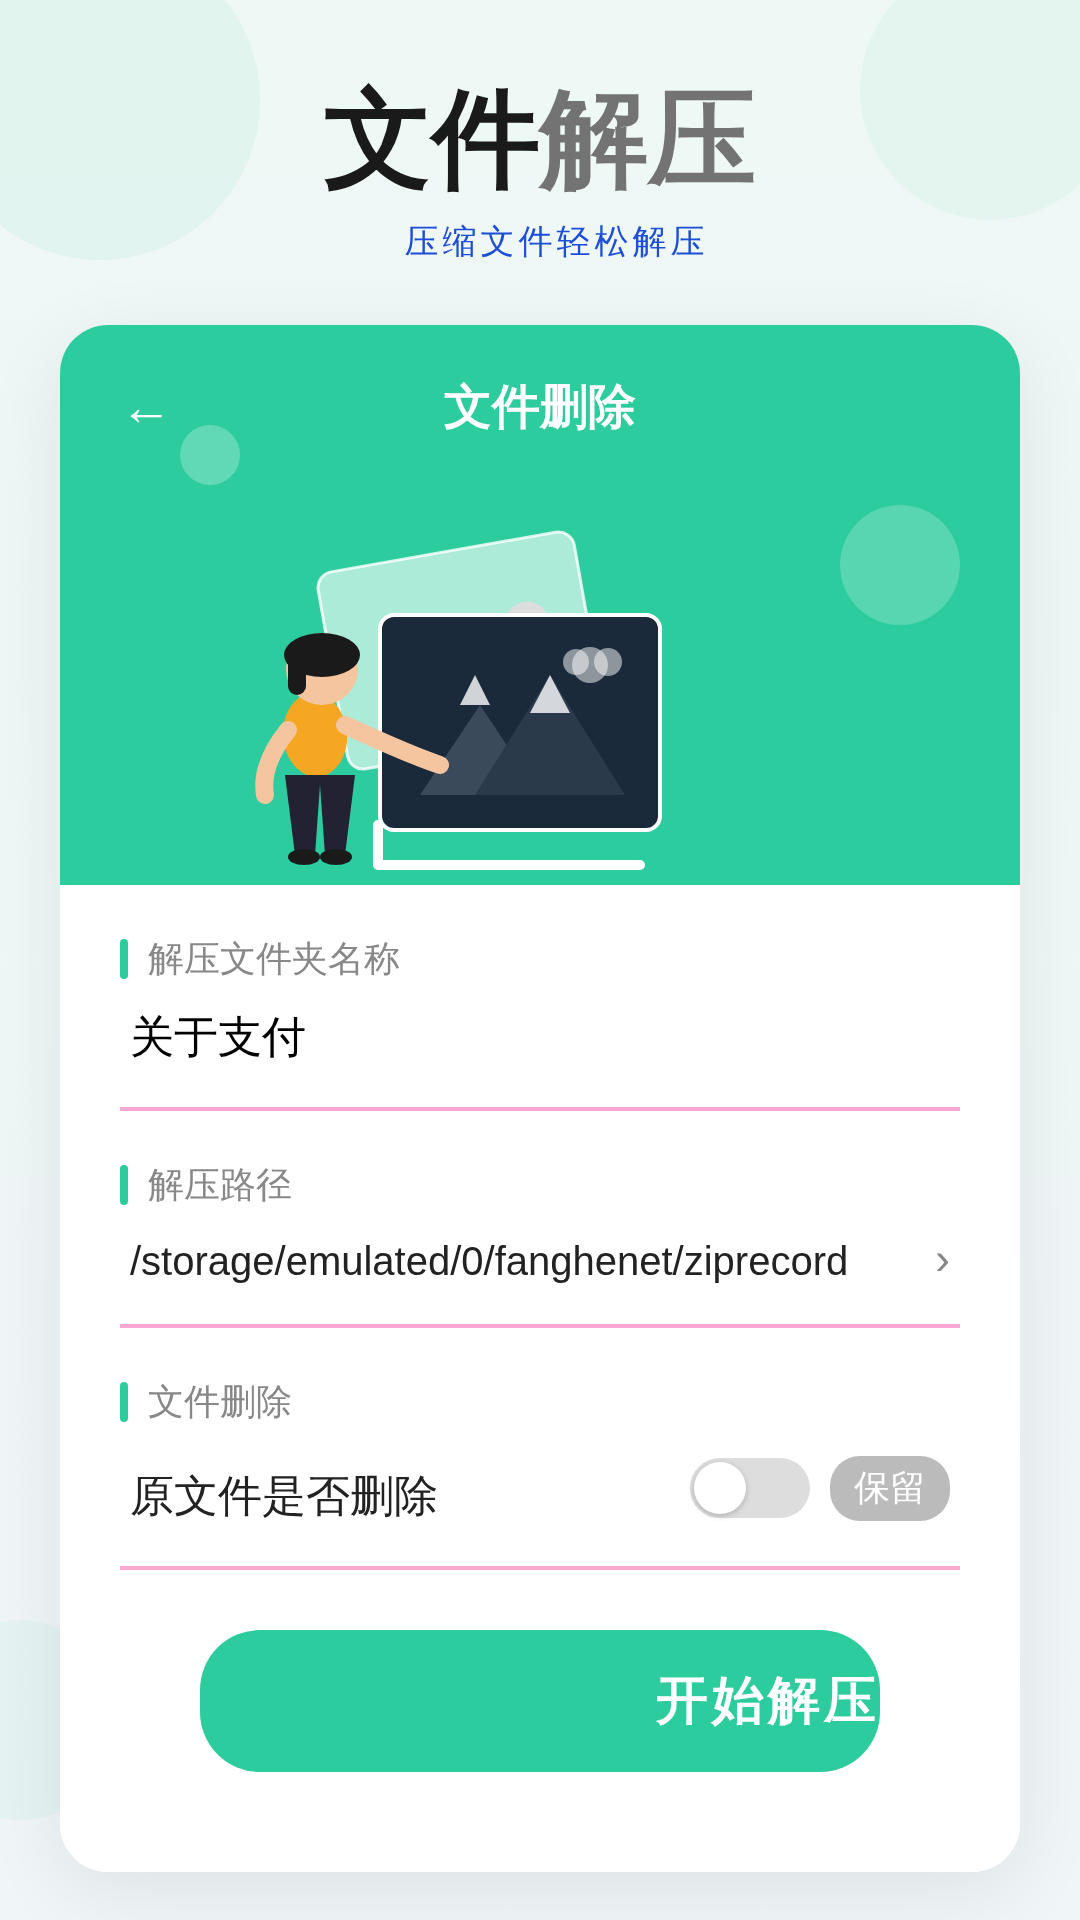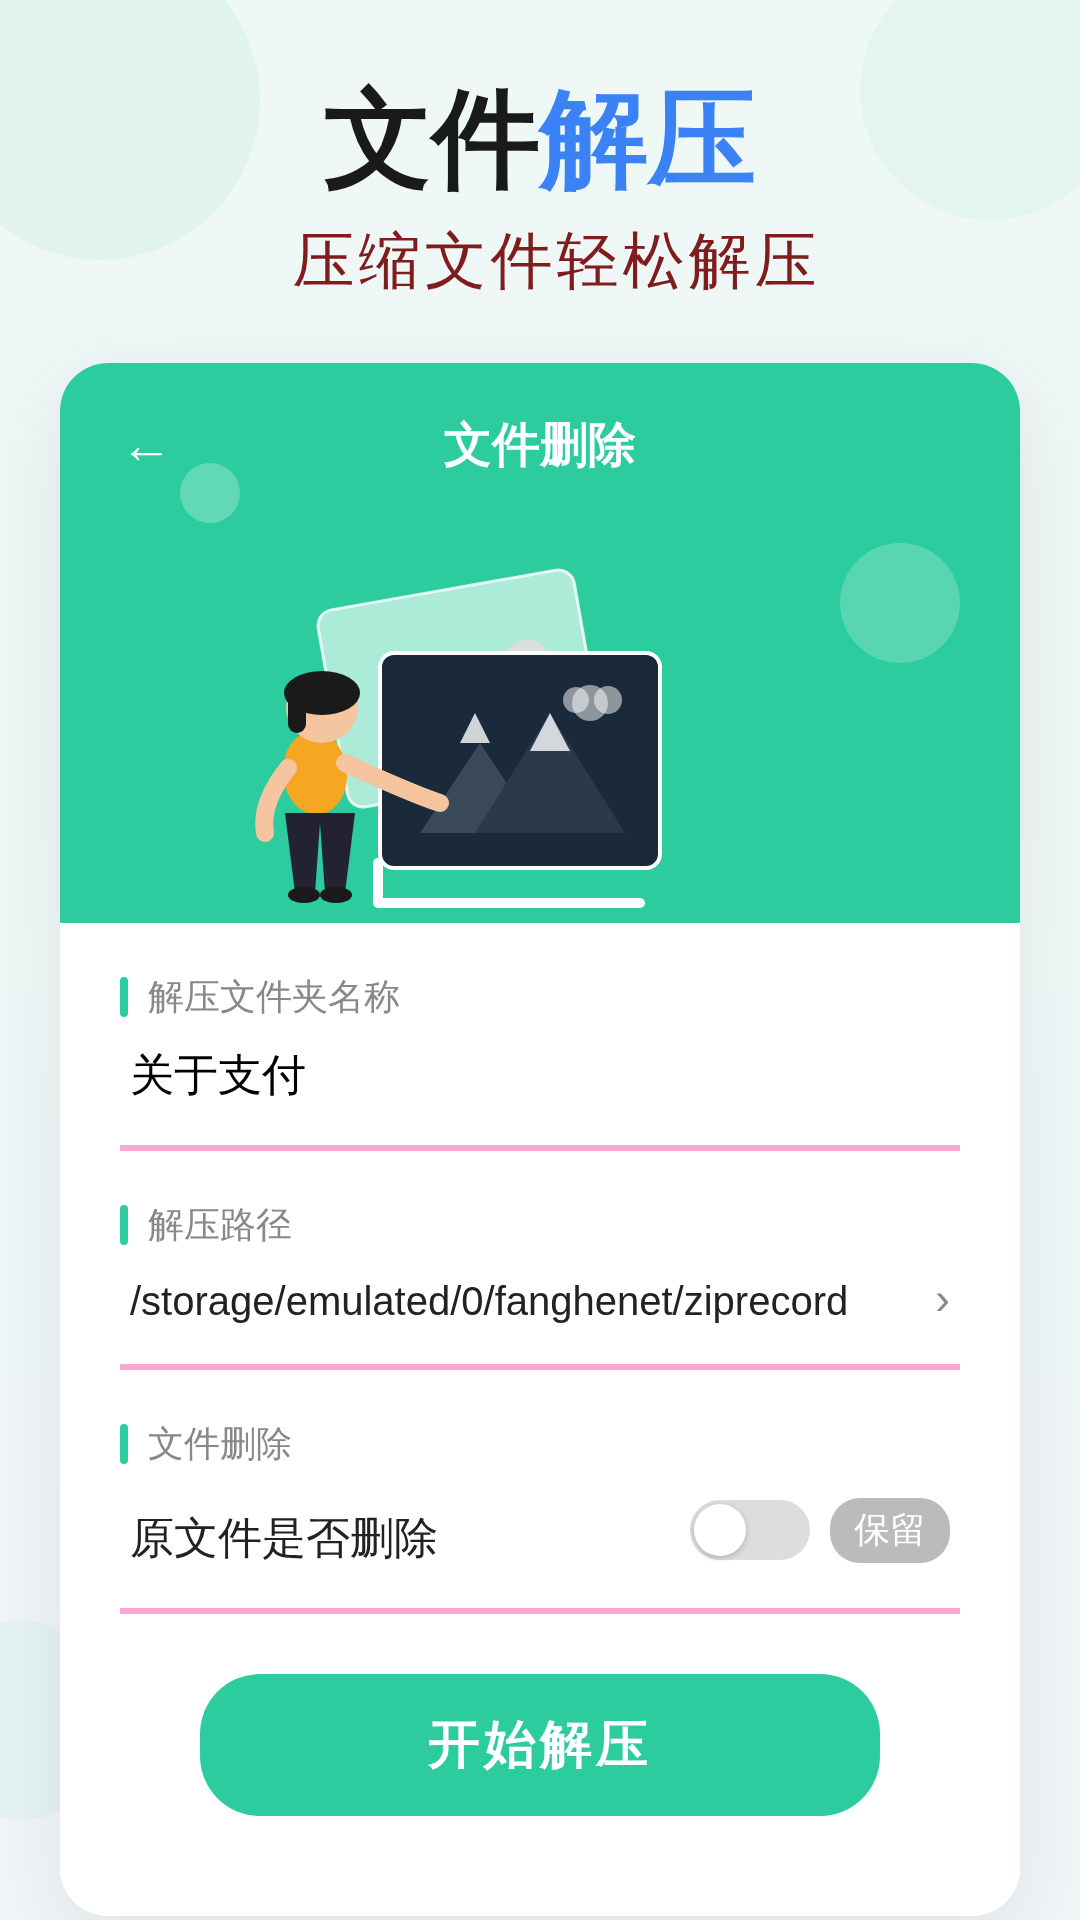--- a/index.html
+++ b/index.html
@@ -67,26 +67,26 @@
       line-height: 1.1;
       margin-bottom: 20px;
     }
 
     .main-title .black-text {
       color: #1a1a1a;
       text-align: center;
     }
 
     .main-title .green-text {
-      color: #3b82f6;
+      color: #737373;
     }
 
     .subtitle {
-      font-size: 62px;
-      color: #7f1d1d;
+      font-size: 34px;
+      color: #1d4ed8;
       font-weight: 400;
       letter-spacing: 4px;
       margin-left: 33px;
     }
 
     
     .card {
       width: 100%;
       background: #ffffff;
       border-radius: 48px;
@@ -168,21 +168,21 @@
 
     
     .card-body {
       padding: 0 60px 60px;
       background: #ffffff;
     }
 
     
     .section {
       padding: 50px 0 40px;
-      border-bottom: 6px solid #f9a8d4;
+      border-bottom: 4px solid #f9a8d4;
     }
 
     .section:last-of-type {
       border-bottom: none;
     }
 
     .section-label {
       display: flex;
       align-items: center;
       font-size: 36px;
@@ -282,21 +282,21 @@
 
     .start-button {
       background: #2dcc9e;
       color: #ffffff;
       font-size: 52px;
       font-weight: 600;
       border: none;
       border-radius: 60px;
       padding: 36px 0;
       width: 680px;
-      text-align: center;
+      text-align: right;
       cursor: pointer;
       letter-spacing: 4px;
     }
   </style>
 </head>
 <body>
 
 <div class="bg-top-left"></div>
 <div class="bg-top-right"></div>
 <div class="bg-bottom-left"></div>

